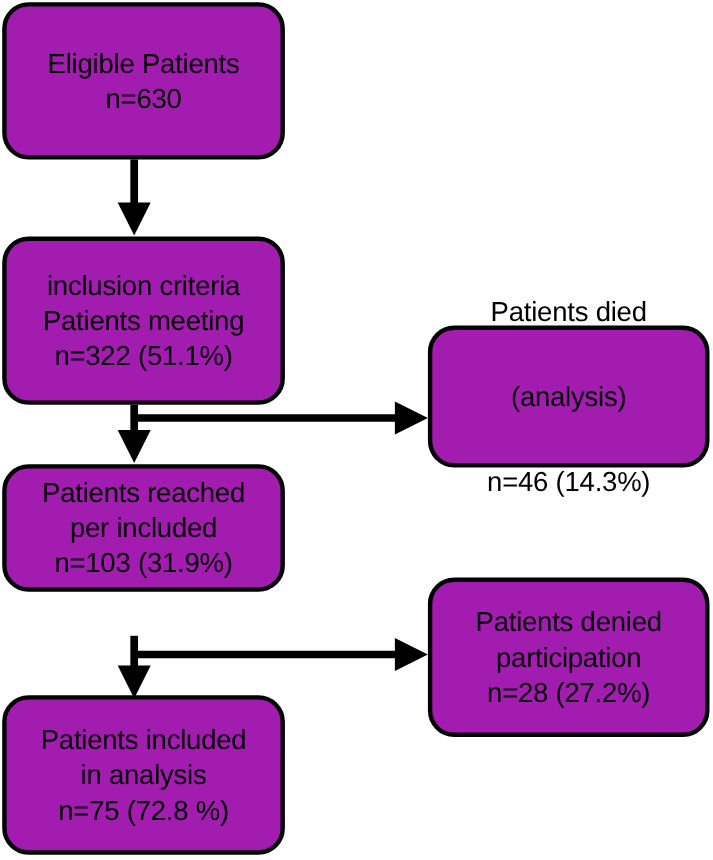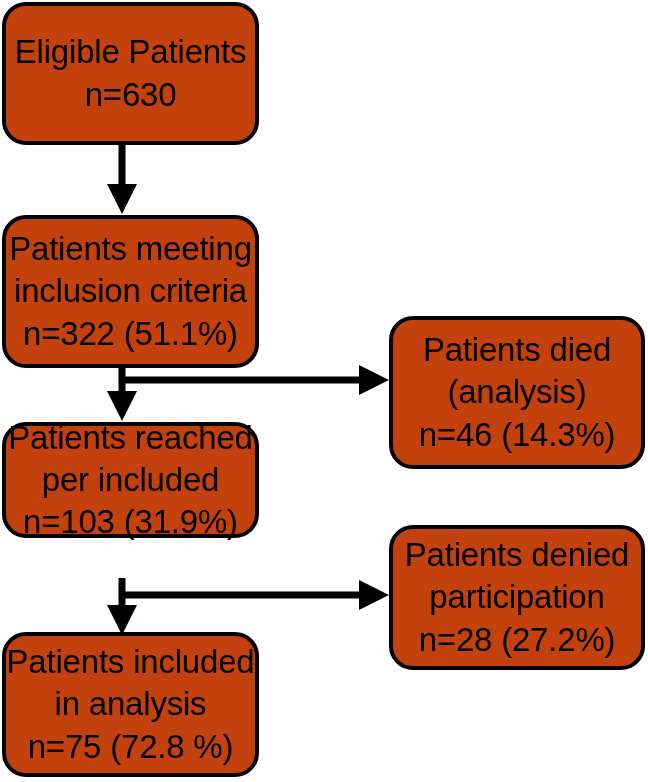--- a/index.html
+++ b/index.html
@@ -15,28 +15,28 @@
     width: 648px;
     height: 782px;
     background: #ffffff;
     overflow: hidden;
   }
   .node {
     position: absolute;
     box-sizing: border-box;
     border: 4px solid #000000;
     border-radius: 24px;
-    background: #c2410c;
+    background: #a21caf;
     display: flex;
     flex-direction: column;
     align-items: center;
     justify-content: center;
     text-align: center;
     color: #000000;
-    font-size: 33px;
+    font-size: 25px;
     line-height: 1.28;
     letter-spacing: -0.2px;
     z-index: 2;
   }
   .node .line {
     display: block;
     white-space: nowrap;
   }
   svg.connectors {
     position: absolute;
@@ -78,26 +78,26 @@
       <polygon points="389,595 359,580 359,610" fill="#000000"></polygon>
     </g>
   </svg>
 
   <div class="node" style="left:2px; top:2px; width:257px; height:143px;">
     <span class="line">Eligible Patients</span>
     <span class="line">n=630</span>
   </div>
 
   <div class="node" style="left:2px; top:215px; width:257px; height:153px;">
+    <span class="line">inclusion criteria</span>
     <span class="line">Patients meeting</span>
-    <span class="line">inclusion criteria</span>
     <span class="line">n=322 (51.1%)</span>
   </div>
 
-  <div class="node" style="left:389px; top:316px; width:256px; height:153px;">
+  <div class="node" style="left:389px; top:296px; width:256px; height:129px;gap:45px;">
     <span class="line">Patients died</span>
     <span class="line">(analysis)</span>
     <span class="line">n=46 (14.3%)</span>
   </div>
 
   <div class="node" style="left:2px; top:422px; width:257px; height:116px;">
     <span class="line">Patients reached</span>
     <span class="line">per included</span>
     <span class="line">n=103 (31.9%)</span>
   </div>

